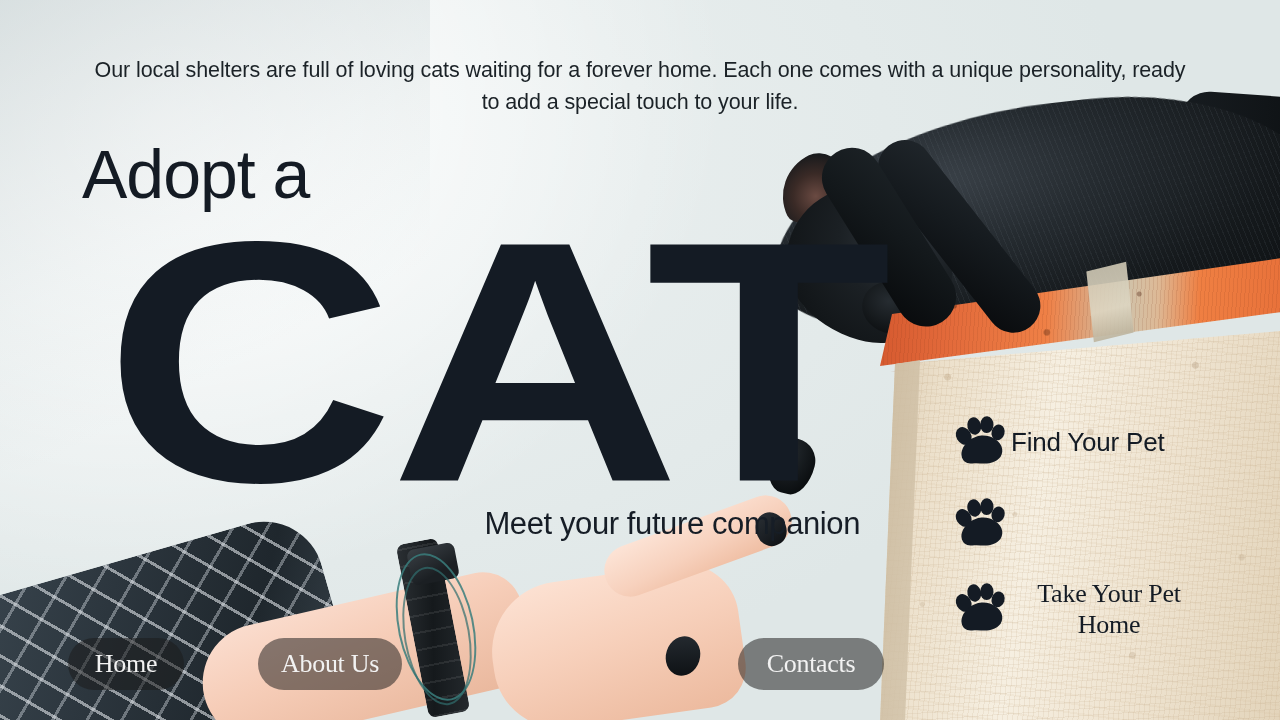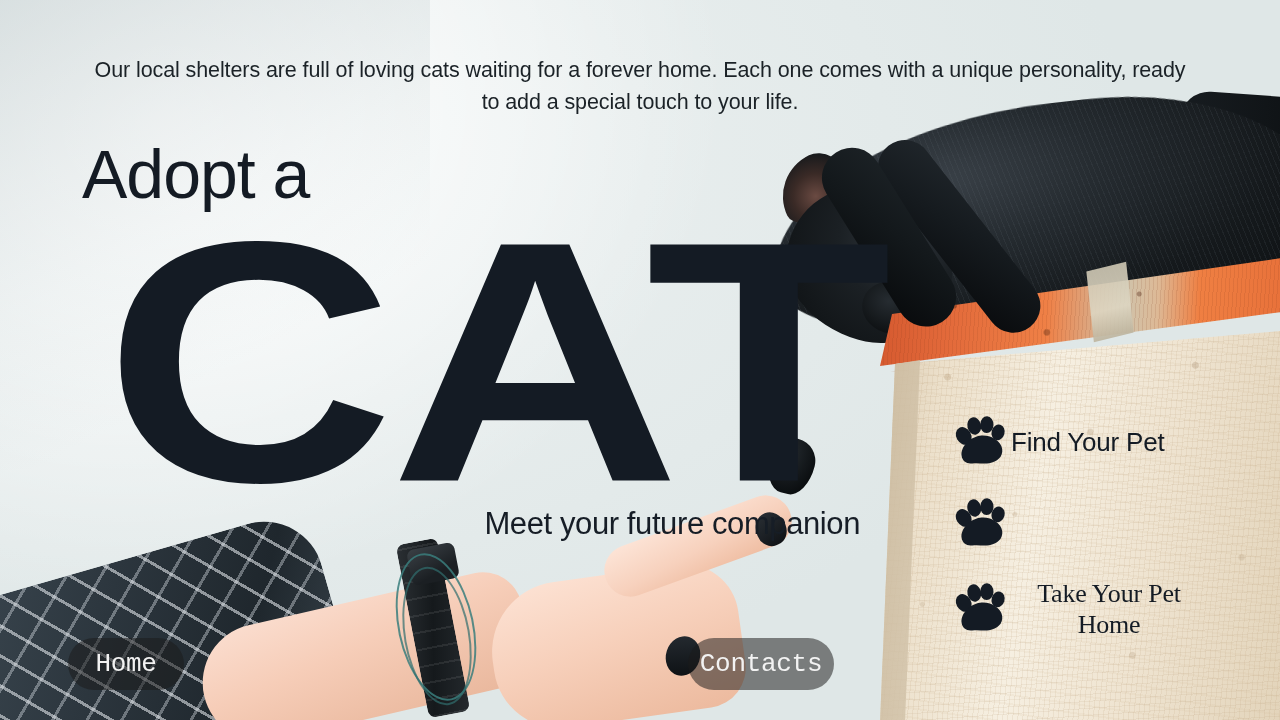--- a/index.html
+++ b/index.html
@@ -361,33 +361,33 @@
   
 
   .nav { position: absolute; left: 0; top: 638px; width: 1280px; height: 52px; }
   .nav-item {
     position: absolute;
     top: 0;
     height: 52px;
     border-radius: 26px;
     background: rgba(26,26,26,.52);
     color: #f2f2f2;
-    font-family: Liberation Mono, monospace;
+    font-family: Liberation Serif, serif;
     font-size: 26px;
     letter-spacing: -0.3px;
     display: flex;
     align-items: center;
     justify-content: center;
     cursor: pointer;
     user-select: none;
   }
   .nav-item.n0 { left: 68px;  width: 116px; }
   .nav-item.n1 { left: 258px; width: 144px; }
   .nav-item.n2 { left: 479px; width: 146px; }
-  .nav-item.n3 { left: 688px; width: 146px; }
+  .nav-item.n3 { left: 738px; width: 146px; }
 </style>
 </head>
 <body>
 
 <div id="stage">
 
   <div class="photo-layer">
 
     <div class="light-wash"></div>
     <div class="wall-shadow"></div>
@@ -477,16 +477,17 @@
           </g>
         </svg>
       </span>
       <span class="feature-label" style="max-width:196px;font-family:Liberation Serif, serif;">Take Your Pet Home</span>
     </div>
 
   </div>
 
   <nav class="nav">
     <a class="nav-item n0">Home</a>
+    <a class="nav-item n1">About Us</a>
     <a class="nav-item n3">Contacts</a>
   </nav>
 
 </div>
 
 </body></html>

